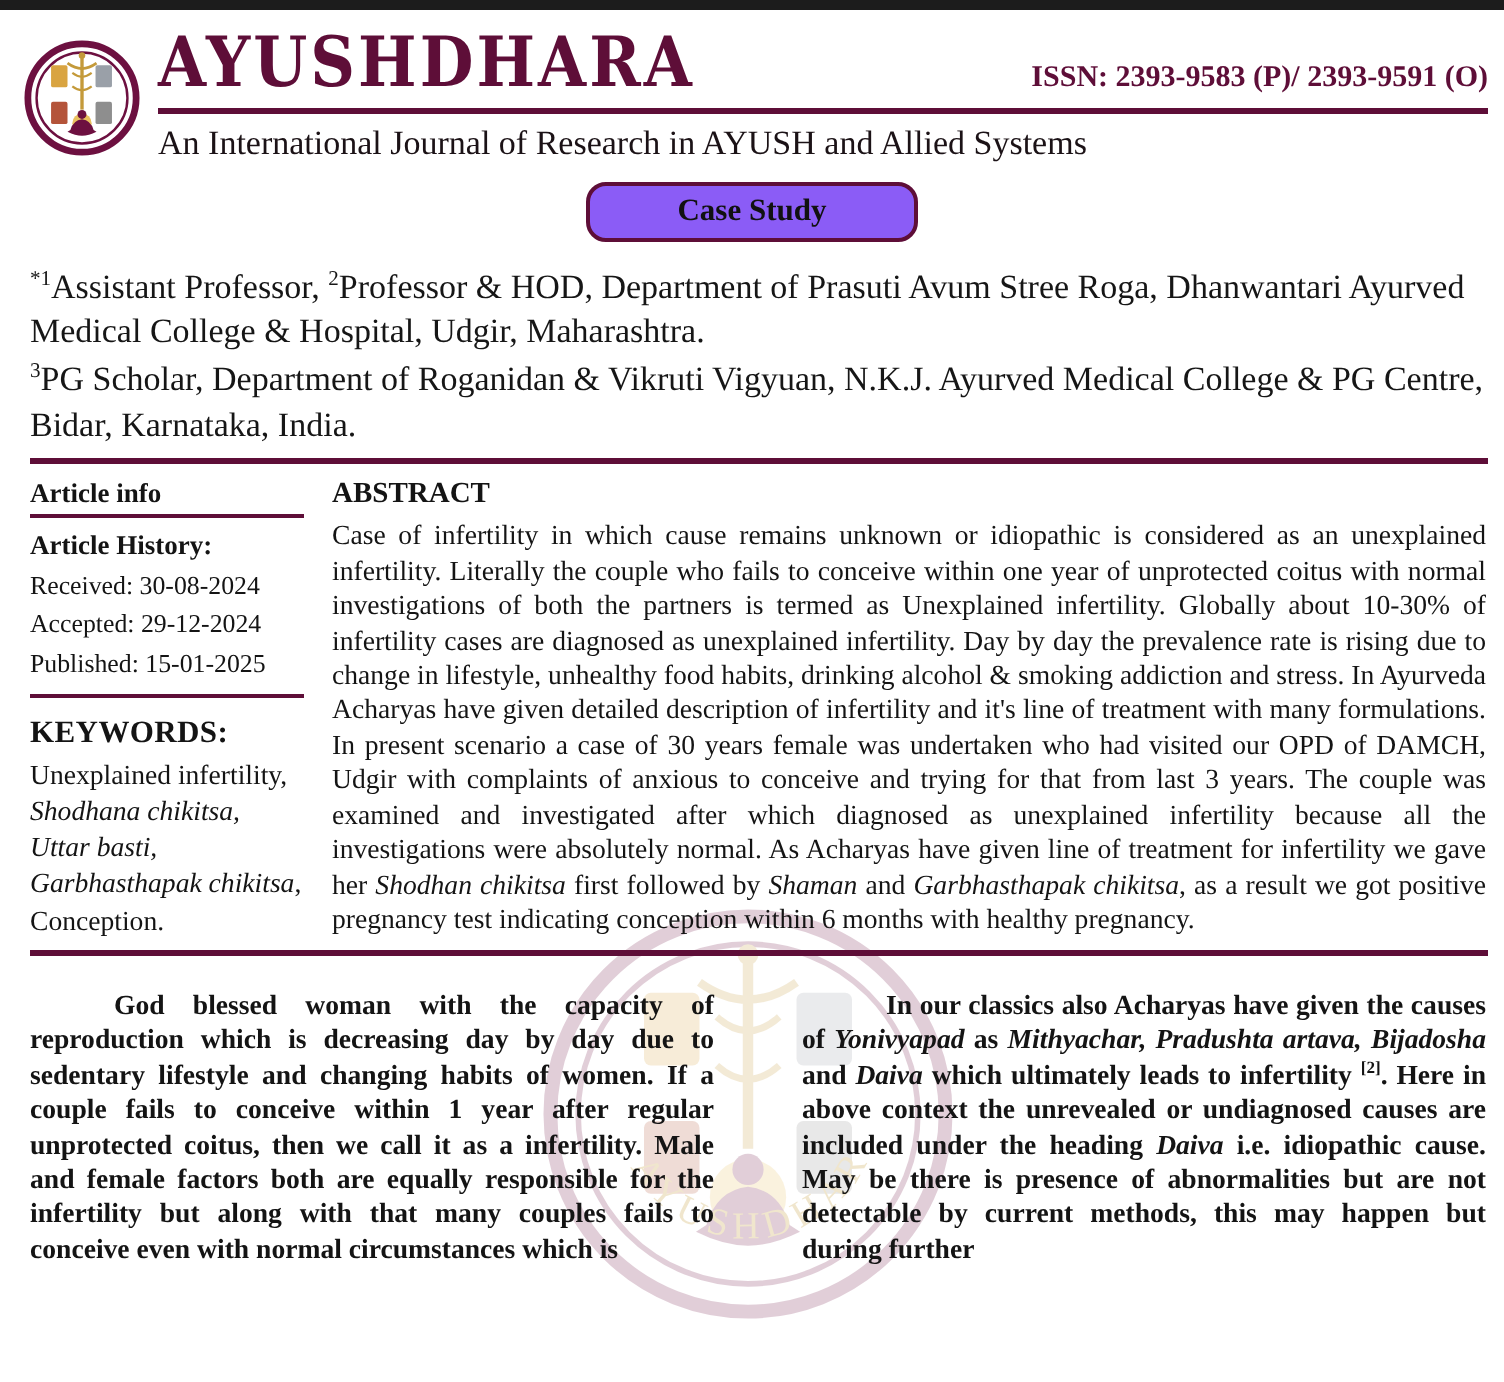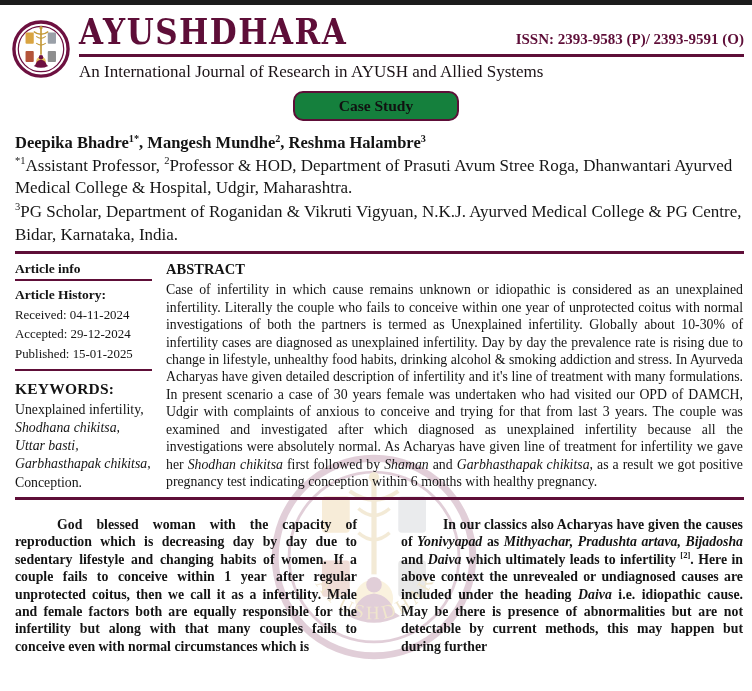--- a/index.html
+++ b/index.html
@@ -26,21 +26,21 @@
     transform:scaleY(1.12);transform-origin:left bottom;
   }
   .issn{font-weight:bold;font-size:15px;color:#5e0e38;padding-bottom:3px;white-space:nowrap;}
   .head-rule{height:3px;background:#5e0e38;margin-top:3px;}
   .subtitle{font-weight:normal;font-size:17px;color:#1b1216;margin-top:5px;}
   
   .badge-row{text-align:center;margin-top:9px;}
   .badge{
     display:inline-block;border:2.5px solid #5e0e38;border-radius:10px;
     padding:4px 44px;font-weight:bold;font-size:15.5px;color:#111;
-    background:#15803d;
+    background:#8b5cf6;
   }
   
   .title-block{margin:12px 10px 0 15px;}
   .art-title{font-weight:bold;font-size:15.5px;margin:0;}
   .authors{font-weight:bold;font-size:16.5px;margin-top:3px;}
   .affil{font-size:17px;line-height:1.32;margin-top:2px;color:#161616;}
   sup{font-size:0.62em;line-height:0;}
   .it{font-style:italic;}
   .rule{height:3px;background:#5e0e38;margin:5px 8px 0 15px;}
   
@@ -122,33 +122,32 @@
         <div class="head-rule"></div>
         <div class="subtitle">An International Journal of Research in AYUSH and Allied Systems</div>
       </div>
     </div>
 
     <div class="badge-row">
       <span class="badge">Case Study</span>
     </div>
 
     <div class="title-block">
-      <div class="authors"><span>Deepika Bhadre</span><sup>1*</sup><span>, Mangesh Mundhe</span><sup>2</sup><span>, Reshma Halambre</span><sup>3</sup></div>
       <div class="affil"><sup>*1</sup><span>Assistant Professor, </span><sup>2</sup><span>Professor &amp; HOD, Department of Prasuti Avum Stree Roga, Dhanwantari Ayurved Medical College &amp; Hospital, Udgir, Maharashtra.</span></div>
       <div class="affil"><sup>3</sup><span>PG Scholar, Department of Roganidan &amp; Vikruti Vigyuan, N.K.J. Ayurved Medical College &amp; PG Centre, Bidar, Karnataka, India.</span></div>
     </div>
 
     <div class="rule"></div>
 
     <div class="abs-grid">
       <aside class="side">
         <div class="ai-head">Article info</div>
         <div class="ai-group">
           <div class="ai-sub">Article History:</div>
-          <div class="ai-line">Received: 04-11-2024</div>
+          <div class="ai-line">Received: 30-08-2024</div>
           <div class="ai-line">Accepted: 29-12-2024</div>
           <div class="ai-line">Published: 15-01-2025</div>
         </div>
         <div class="kw-title">KEYWORDS:</div>
         <div class="kw-text"><span>Unexplained infertility, </span><span class="it">Shodhana chikitsa, Uttar basti, Garbhasthapak chikitsa</span><span>, Conception.</span></div>
       </aside>
       <div class="abs-main">
         <h2 class="sec-head">ABSTRACT</h2>
         <p class="just"><span>Case of infertility in which cause remains unknown or idiopathic is considered as an unexplained infertility. Literally the couple who fails to conceive within one year of unprotected coitus with normal investigations of both the partners is termed as Unexplained infertility. Globally about 10-30% of infertility cases are diagnosed as unexplained infertility. Day by day the prevalence rate is rising due to change in lifestyle, unhealthy food habits, drinking alcohol &amp; smoking addiction and stress. In Ayurveda Acharyas have given detailed description of infertility and it's line of treatment with many formulations. In present scenario a case of 30 years female was undertaken who had visited our OPD of DAMCH, Udgir with complaints of anxious to conceive and trying for that from last 3 years. The couple was examined and investigated after which diagnosed as unexplained infertility because all the investigations were absolutely normal. As Acharyas have given line of treatment for infertility we gave her </span><span class="it">Shodhan chikitsa</span><span> first followed by </span><span class="it">Shaman</span><span> and </span><span class="it">Garbhasthapak chikitsa</span><span>, as a result we got positive pregnancy test indicating conception within 6 months with healthy pregnancy.</span></p>
       </div>

